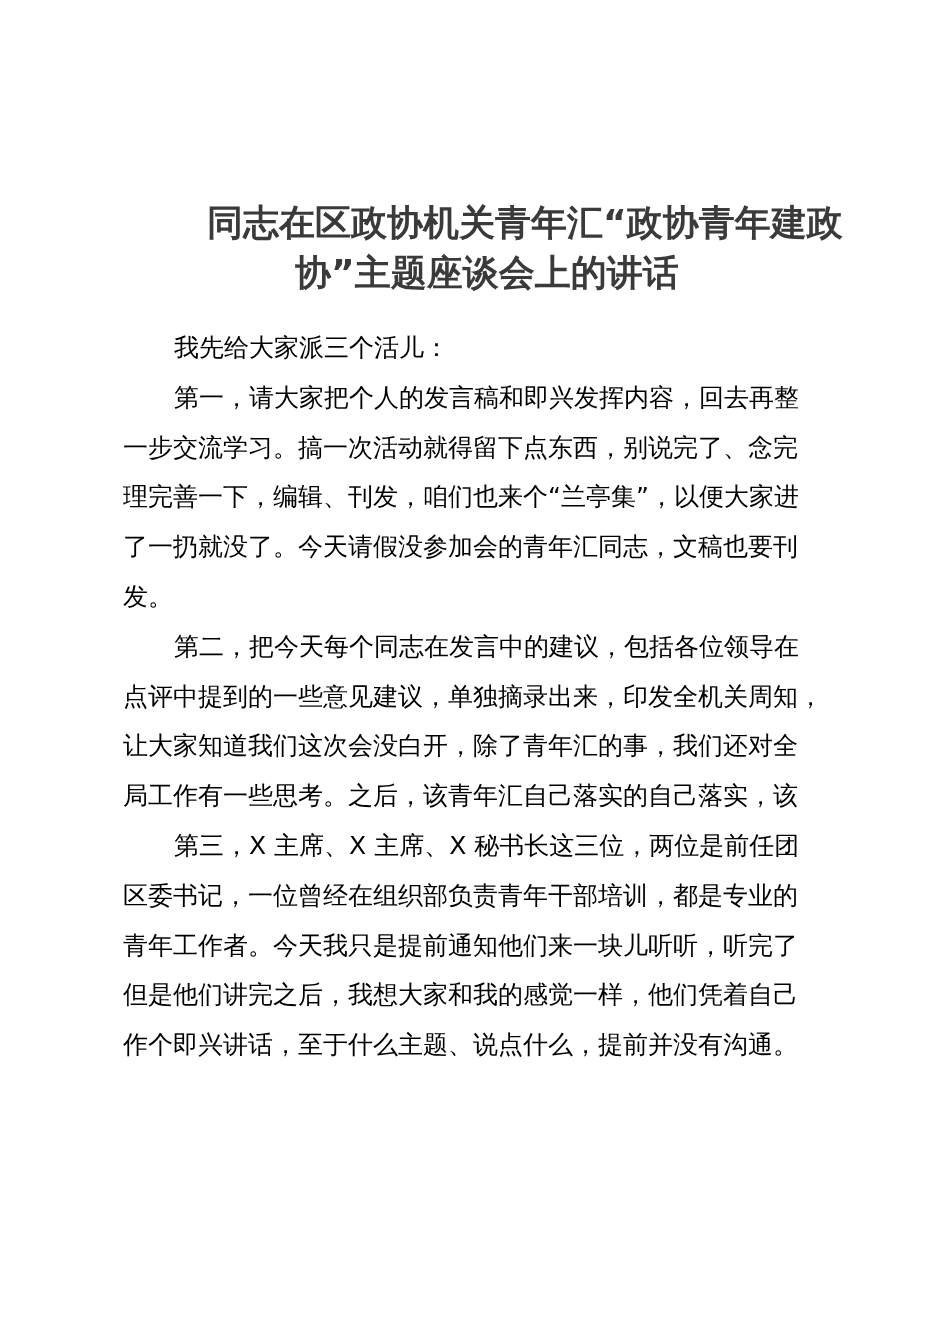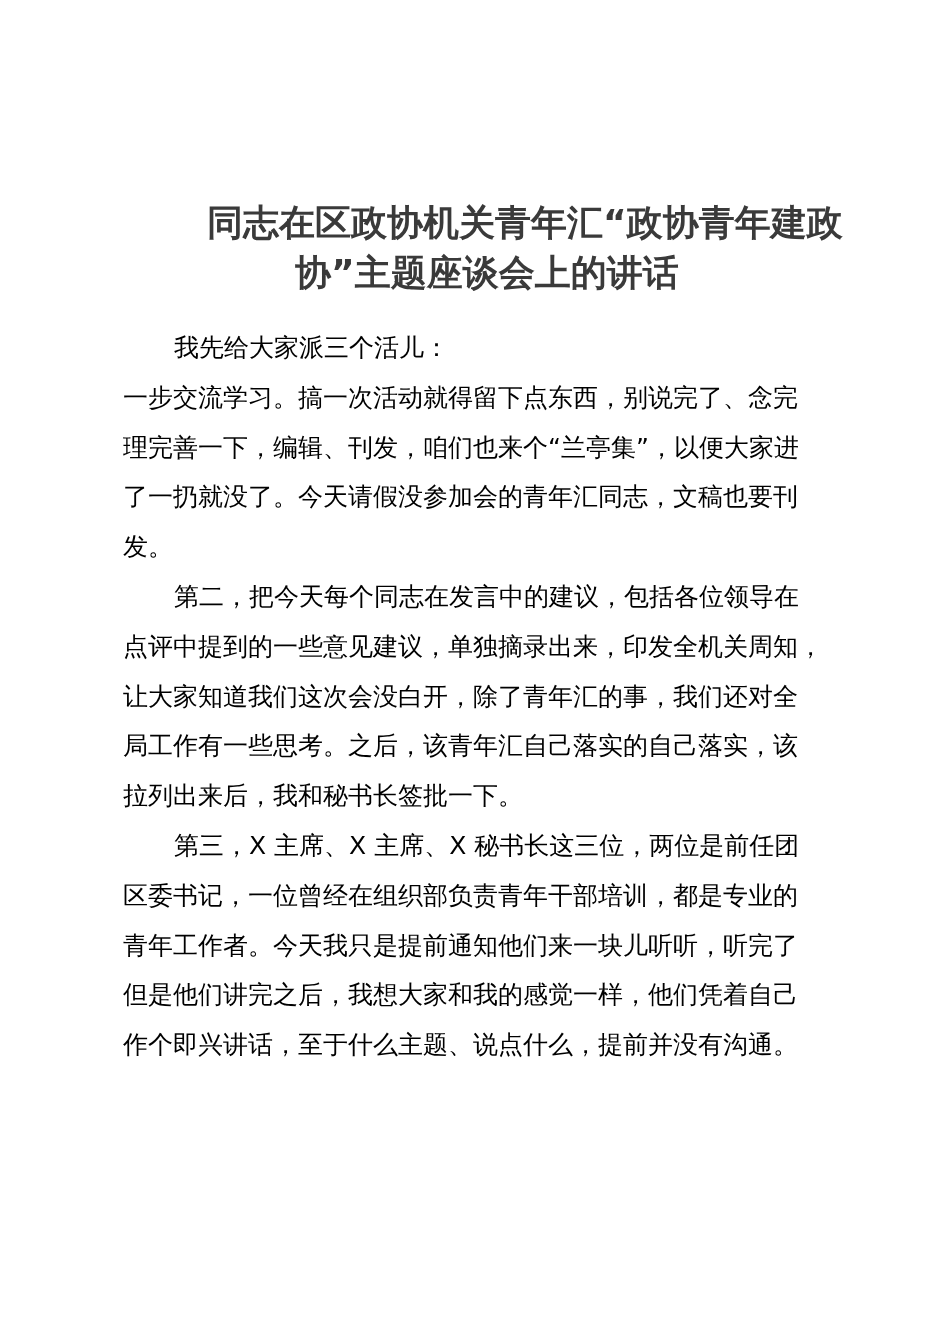--- a/index.html
+++ b/index.html
@@ -62,28 +62,28 @@
 <body>
 
 <div class="page">
   <div class="title">
     <span class="title-line l1">同志在区政协机关青年汇“政协青年建政</span>
     <span class="title-line l2">协”主题座谈会上的讲话</span>
   </div>
 
   <div class="body">
     <span class="line indent">我先给大家派三个活儿：</span>
+    <span class="line indent">第一，请大家把个人的发言稿和即兴发挥内容，回去再整</span>
     <span class="line">一步交流学习。搞一次活动就得留下点东西，别说完了、念完</span>
     <span class="line">理完善一下，编辑、刊发，咱们也来个“兰亭集”，以便大家进</span>
     <span class="line">了一扔就没了。今天请假没参加会的青年汇同志，文稿也要刊</span>
     <span class="line">发。</span>
     <span class="line indent">第二，把今天每个同志在发言中的建议，包括各位领导在</span>
     <span class="line">点评中提到的一些意见建议，单独摘录出来，印发全机关周知，</span>
     <span class="line">让大家知道我们这次会没白开，除了青年汇的事，我们还对全</span>
     <span class="line">局工作有一些思考。之后，该青年汇自己落实的自己落实，该</span>
-    <span class="line">拉列出来后，我和秘书长签批一下。</span>
     <span class="line indent">第三，X 主席、X 主席、X 秘书长这三位，两位是前任团</span>
     <span class="line">区委书记，一位曾经在组织部负责青年干部培训，都是专业的</span>
     <span class="line">青年工作者。今天我只是提前通知他们来一块儿听听，听完了</span>
     <span class="line">但是他们讲完之后，我想大家和我的感觉一样，他们凭着自己</span>
     <span class="line">作个即兴讲话，至于什么主题、说点什么，提前并没有沟通。</span>
   </div>
 </div>
 
 </body></html>

